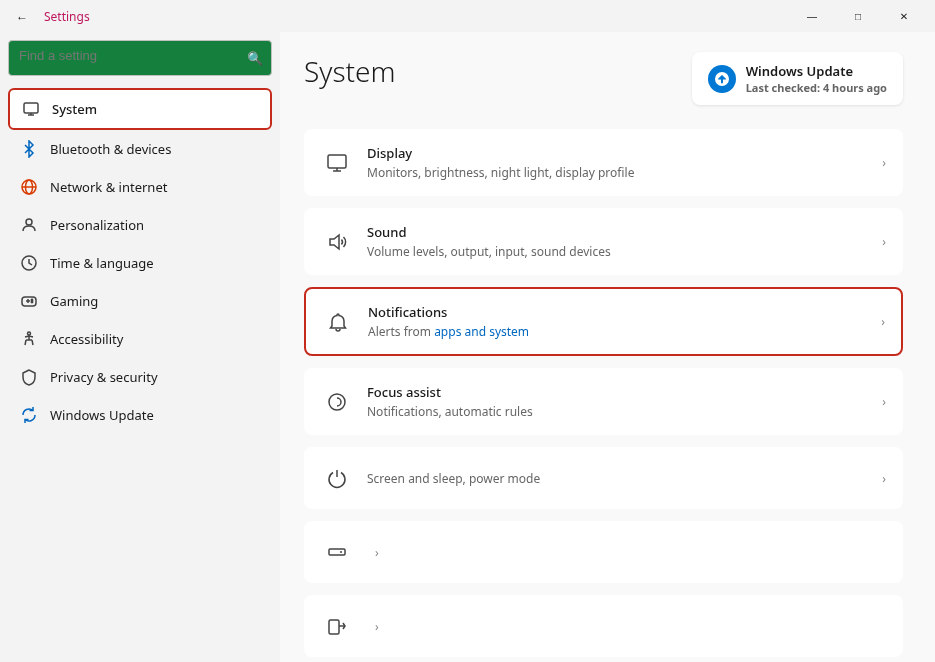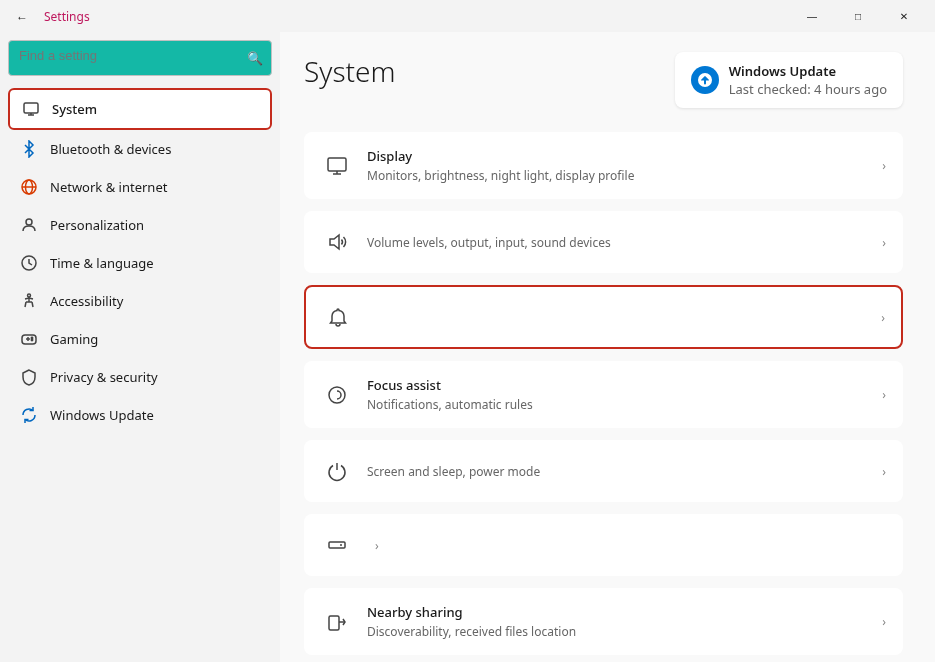--- a/index.html
+++ b/index.html
@@ -83,21 +83,21 @@
       margin: 8px 0 12px 0;
       position: relative;
     }
     .search-input {
       width: 100%;
       height: 36px;
       border: 1px solid #c0c0c0;
       border-radius: 4px;
       padding: 0 32px 6px 10px;
       font-size: 13px;
-      background: #14b8a6;
+      background: #15803d;
       color: #1a1a1a;
       outline: none;
     }
     .search-icon-wrap {
       position: absolute;
       right: 8px;
       top: 50%;
       transform: translateY(-50%);
       color: #666;
       font-size: 13px;
@@ -166,22 +166,23 @@
       justify-content: center;
       color: white;
       font-size: 14px;
     }
     .update-text-title {
       font-size: 13px;
       font-weight: 600;
       color: #1a1a1a;
     }
     .update-text-sub {
-      font-size: 13px;
+      font-size: 11px;
       color: #666;
+      font-weight: bold;
     }
 
     
     .settings-list {
       display: flex;
       flex-direction: column;
       gap: 12px;
     }
     .setting-item {
       display: flex;
@@ -297,41 +298,41 @@
             <svg width="18" height="18" viewBox="0 0 18 18" fill="none" stroke="#444" stroke-width="1.5">
               <circle cx="9" cy="9" r="7"></circle>
               <polyline points="9,5 9,9 12,11"></polyline>
             </svg>
           </span>
     <span>Time &amp; language</span>
   </div>
         <div class="nav-item">
     <span class="nav-icon">
             <svg width="18" height="18" viewBox="0 0 18 18" fill="none" stroke="#444" stroke-width="1.5">
+              <rect x="2" y="5" width="14" height="9" rx="3"></rect>
+              <line x1="6" y1="9" x2="10" y2="9"></line>
+              <line x1="8" y1="7" x2="8" y2="11"></line>
+              <circle cx="12" cy="8" r="0.7" fill="#444"></circle>
+              <circle cx="12" cy="10" r="0.7" fill="#444"></circle>
+            </svg>
+          </span>
+    <span>Gaming</span>
+  </div>
+        <div class="nav-item">
+    <span class="nav-icon">
+            <svg width="18" height="18" viewBox="0 0 18 18" fill="none" stroke="#444" stroke-width="1.5">
               <circle cx="9" cy="3.5" r="1.5"></circle>
               <line x1="9" y1="5" x2="9" y2="10"></line>
               <polyline points="5,7 9,6 13,7"></polyline>
               <polyline points="6,10 9,10 12,10"></polyline>
               <line x1="6" y1="10" x2="5" y2="15"></line>
               <line x1="12" y1="10" x2="13" y2="15"></line>
             </svg>
           </span>
     <span>Accessibility</span>
-  </div>
-        <div class="nav-item">
-    <span class="nav-icon">
-            <svg width="18" height="18" viewBox="0 0 18 18" fill="none" stroke="#444" stroke-width="1.5">
-              <rect x="2" y="5" width="14" height="9" rx="3"></rect>
-              <line x1="6" y1="9" x2="10" y2="9"></line>
-              <line x1="8" y1="7" x2="8" y2="11"></line>
-              <circle cx="12" cy="8" r="0.7" fill="#444"></circle>
-              <circle cx="12" cy="10" r="0.7" fill="#444"></circle>
-            </svg>
-          </span>
-    <span>Gaming</span>
   </div>
         <div class="nav-item">
     <span class="nav-icon">
             <svg width="18" height="18" viewBox="0 0 18 18" fill="none" stroke="#444" stroke-width="1.5">
               <path d="M9 2L3 5v4c0 4 2.5 7 6 8 3.5-1 6-4 6-8V5L9 2z"></path>
             </svg>
           </span>
     <span>Privacy &amp; security</span>
   </div>
         <div class="nav-item">
@@ -381,32 +382,35 @@
   </div>
         <div class="setting-item">
     <div class="setting-icon">
             <svg width="22" height="22" viewBox="0 0 22 22" fill="none" stroke="#444" stroke-width="1.5">
               <polygon points="4,8 8,8 13,4 13,18 8,14 4,14"></polygon>
               <path d="M15.5 8.5a4 4 0 0 1 0 5"></path>
               <path d="M17.5 6a7 7 0 0 1 0 10"></path>
             </svg>
           </div>
     <div class="setting-text">
+      <div class="setting-name">Sound</div>
       <div class="setting-desc">Volume levels, output, input, sound devices</div>
     </div>
     <span class="chevron">›</span>
   </div>
         <div class="setting-item highlighted">
     <div class="setting-icon">
             <svg width="22" height="22" viewBox="0 0 22 22" fill="none" stroke="#444" stroke-width="1.5">
               <path d="M11 3a1 1 0 0 0-1 1v.5A6 6 0 0 0 5 10v5l-1.5 2h15L17 15v-5a6 6 0 0 0-5-5.5V4a1 1 0 0 0-1-1z"></path>
               <path d="M9 18a2 2 0 0 0 4 0"></path>
             </svg>
           </div>
     <div class="setting-text">
+      <div class="setting-name">Notifications</div>
+      <div class="setting-desc">Alerts from <a href="#">apps and system</a></div>
     </div>
     <span class="chevron">›</span>
   </div>
         <div class="setting-item">
     <div class="setting-icon">
             <svg width="22" height="22" viewBox="0 0 22 22" fill="none" stroke="#444" stroke-width="1.5">
               <circle cx="11" cy="11" r="8"></circle>
               <path d="M11 7a4 4 0 0 1 0 8"></path>
             </svg>
           </div>
@@ -438,21 +442,17 @@
     <span class="chevron">›</span>
   </div>
         <div class="setting-item">
     <div class="setting-icon">
             <svg width="22" height="22" viewBox="0 0 22 22" fill="none" stroke="#444" stroke-width="1.5">
               <rect x="3" y="5" width="10" height="14" rx="1.5"></rect>
               <path d="M17 8l2 3-2 3"></path>
               <line x1="13" y1="11" x2="19" y2="11"></line>
             </svg>
           </div>
-    <div class="setting-text">
-      <div class="setting-name">Nearby sharing</div>
-      <div class="setting-desc">Discoverability, received files location</div>
-    </div>
     <span class="chevron">›</span>
   </div>
       </div>
   </div>
 </div>
 
 </body></html>

